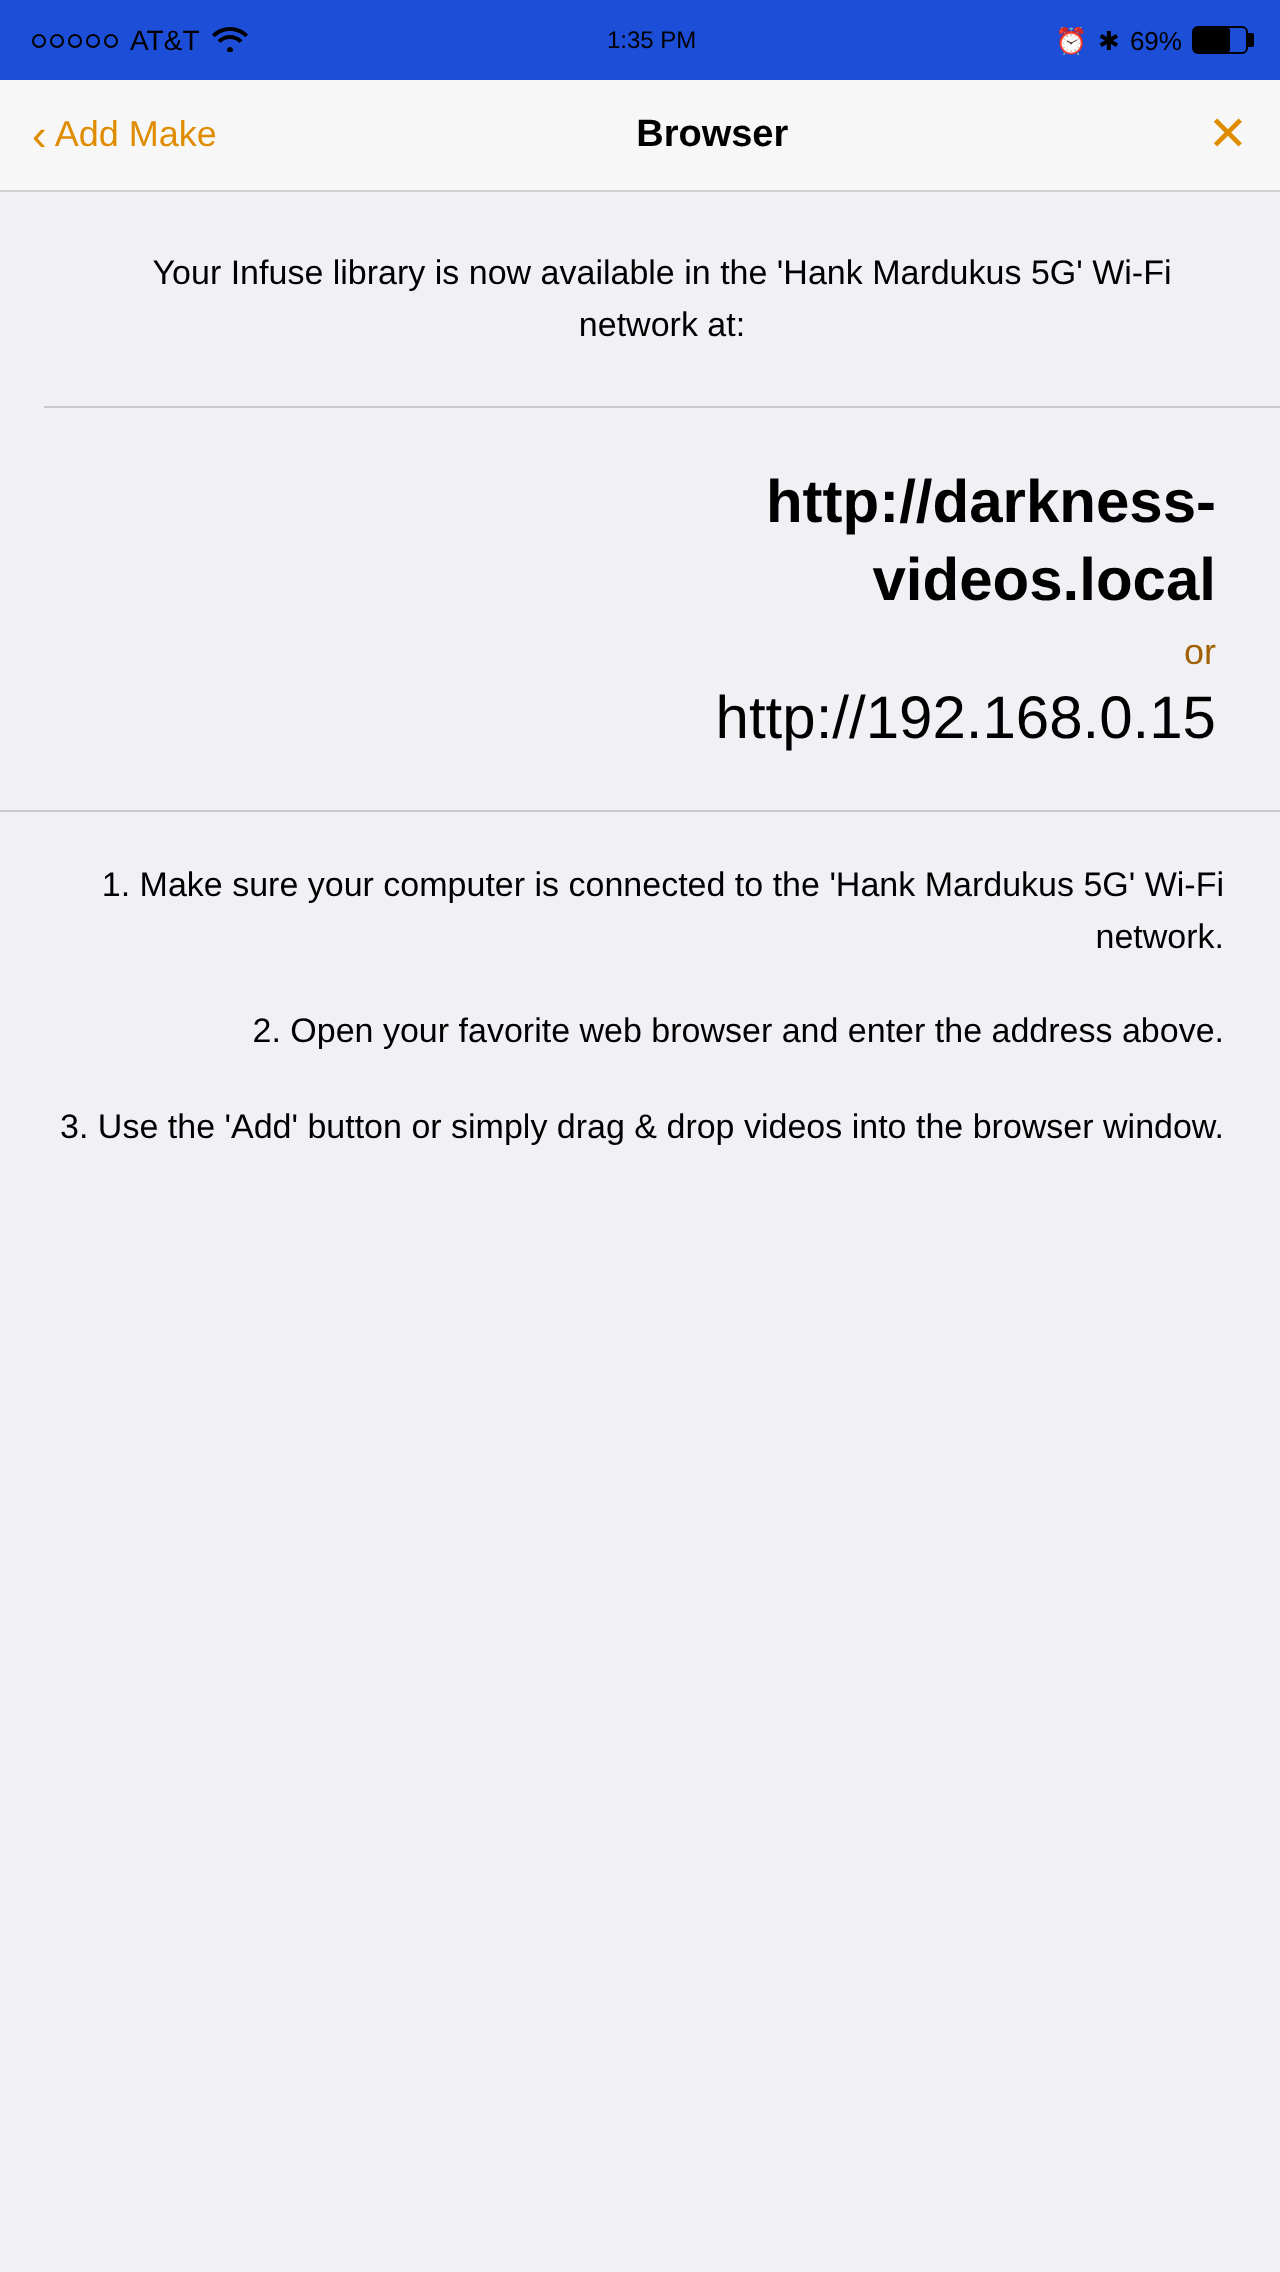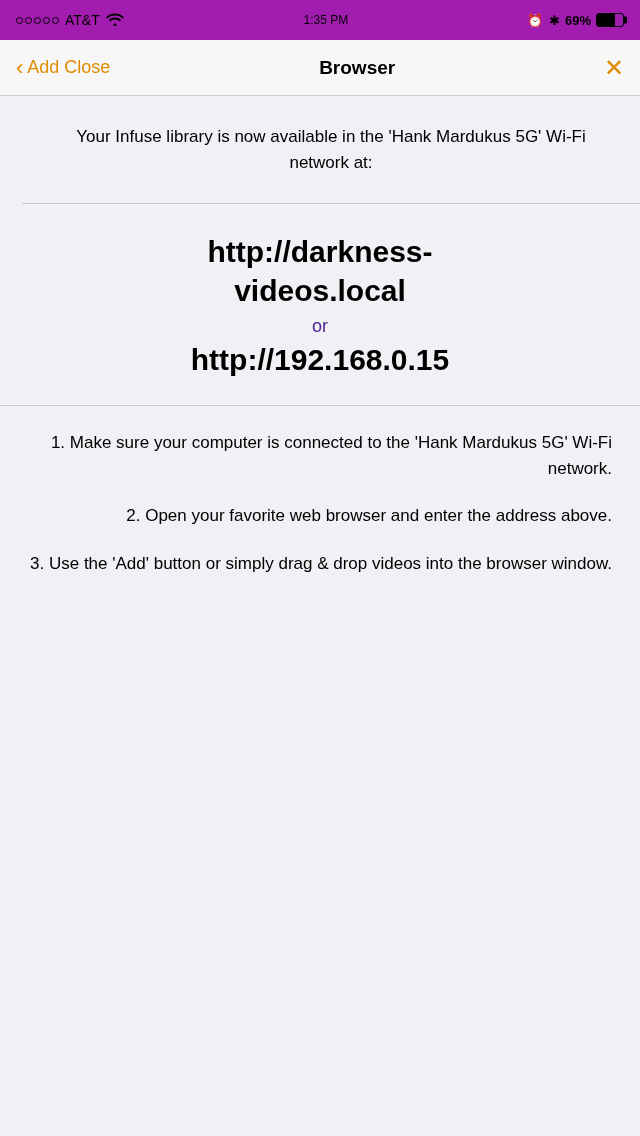--- a/index.html
+++ b/index.html
@@ -9,21 +9,21 @@
       width: 640px;
       height: 1136px;
       font-family: -apple-system, 'Helvetica Neue', Arial, sans-serif;
       background: #f0f0f5;
       overflow: hidden;
     }
 
     
     .status-bar {
       height: 40px;
-      background: #a21caf;
+      background: #1d4ed8;
       display: flex;
       align-items: center;
       justify-content: space-between;
       padding: 0 16px;
       font-size: 15px;
       font-weight: 500;
     }
 
     .status-left {
       display: flex;
@@ -162,40 +162,40 @@
 
     .info-text {
       font-size: 17px;
       color: #000;
       line-height: 1.5;
     }
 
     
     .url-section {
       padding: 28px 32px;
-      text-align: center;
+      text-align: right;
       border-bottom: 1px solid #c8c8cd;
     }
 
     .url-primary {
       font-size: 30px;
       font-weight: 800;
       color: #000;
       line-height: 1.3;
     }
 
     .url-or {
       font-size: 18px;
-      color: #4c1d95;
+      color: #a16207;
       margin: 6px 0;
     }
 
     .url-secondary {
       font-size: 30px;
-      font-weight: 700;
+      font-weight: 400;
       color: #000;
     }
 
     
     .instructions-section {
       padding: 24px 28px;
     }
 
     .instruction-item {
       margin-bottom: 22px;
@@ -227,34 +227,34 @@
         <path d="M9 11.5C9.8 11.5 10.5 12.2 10.5 13C10.5 13.8 9.8 14.5 9 14.5C8.2 14.5 7.5 13.8 7.5 13C7.5 12.2 8.2 11.5 9 11.5Z" fill="black"></path>
         <path d="M9 7.5C10.9 7.5 12.6 8.3 13.8 9.5L15.2 8.1C13.6 6.5 11.4 5.5 9 5.5C6.6 5.5 4.4 6.5 2.8 8.1L4.2 9.5C5.4 8.3 7.1 7.5 9 7.5Z" fill="black"></path>
         <path d="M9 3.5C12 3.5 14.7 4.7 16.6 6.6L18 5.2C15.7 2.9 12.5 1.5 9 1.5C5.5 1.5 2.3 2.9 0 5.2L1.4 6.6C3.3 4.7 6 3.5 9 3.5Z" fill="black"></path>
       </svg>
     </span>
   </div>
   <div class="status-center">1:35 PM</div>
   <div class="status-right">
     <span style="font-size:13px;">⏰</span>
     <span style="font-size:13px;">✱</span>
-    <span style="font-size:13px;font-weight:bold;">69%</span>
+    <span style="font-size:13px;">69%</span>
     <div class="battery-icon">
       <div class="battery-body">
         <div class="battery-fill"></div>
         <div class="battery-tip"></div>
       </div>
     </div>
   </div>
 </div>
 
 <div class="nav-bar">
   <div class="nav-back">
     <span class="nav-back-chevron">‹</span>
-    <span class="nav-back-label">Add Close</span>
+    <span class="nav-back-label">Add Make</span>
   </div>
   <div class="nav-title">Browser</div>
   <div class="nav-close">✕</div>
 </div>
 
 <div class="main-content">
 
   <div class="info-section">
     <p class="info-text">Your Infuse library is now available in the 'Hank Mardukus 5G' Wi-Fi network at:</p>
   </div>

